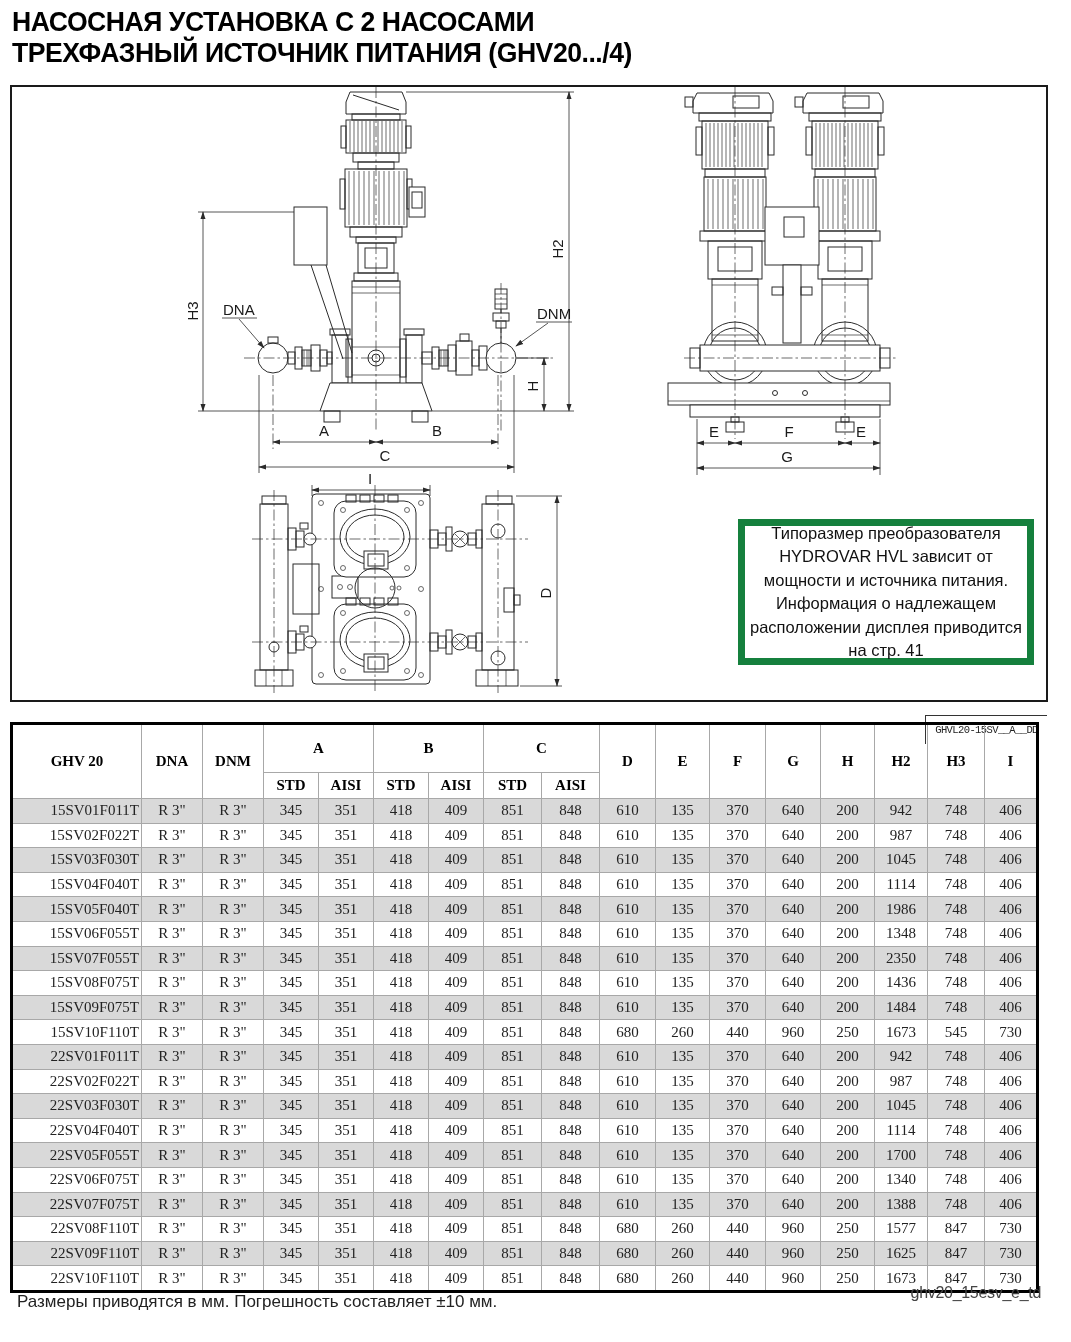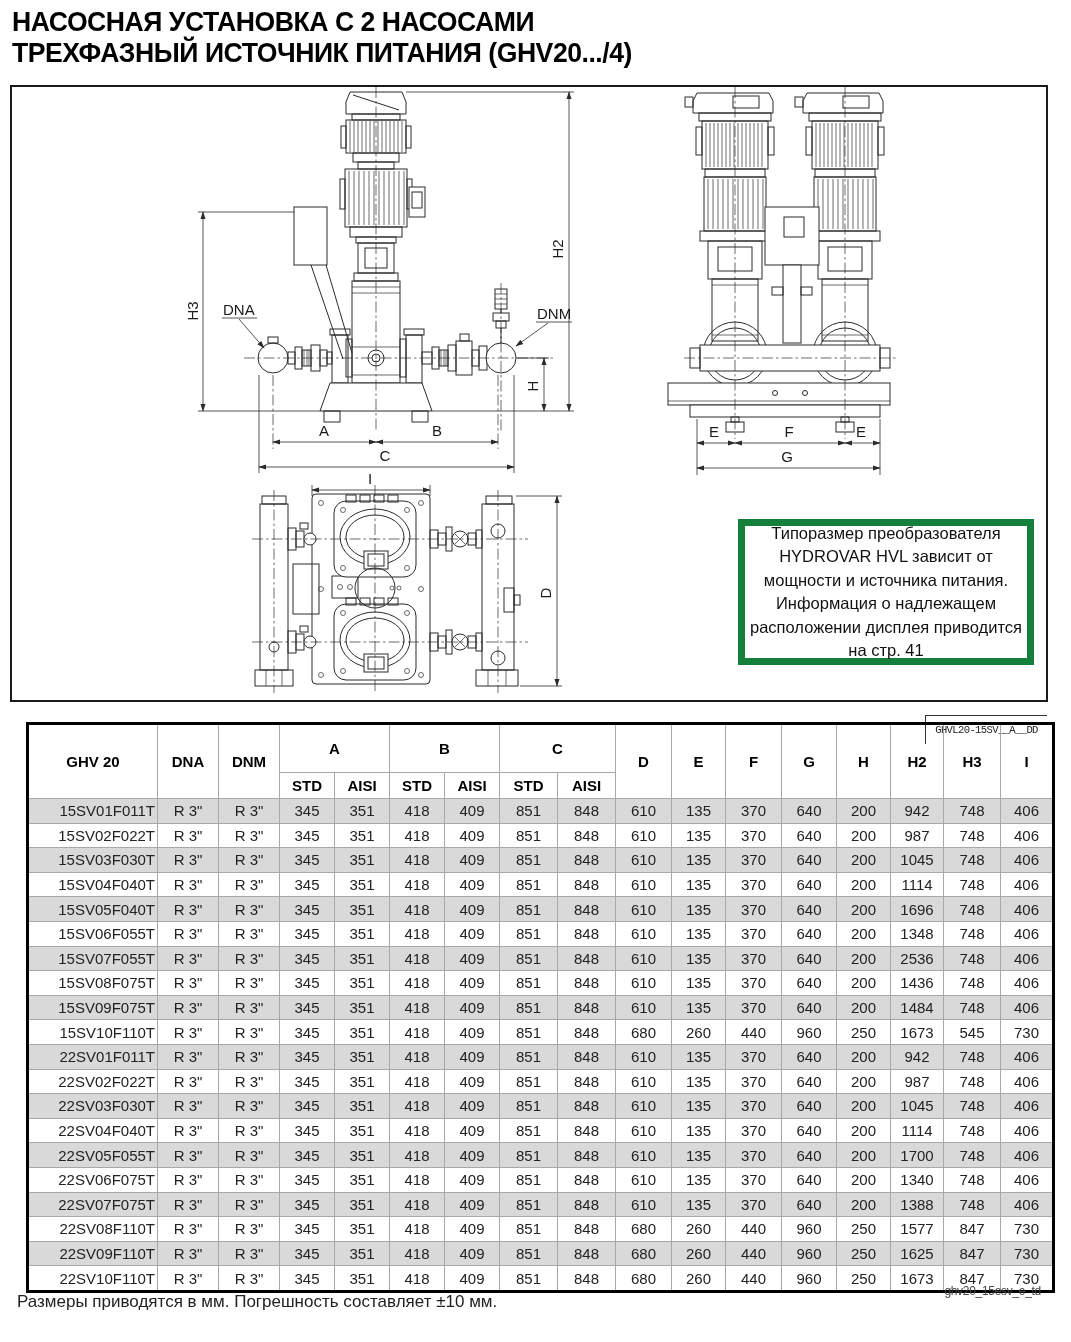--- a/index.html
+++ b/index.html
@@ -3,31 +3,31 @@
 <meta charset="utf-8">
 <style>
   html,body{margin:0;padding:0;background:#fff;}
   body{width:1071px;height:1342px;position:relative;font-family:"Liberation Sans",sans-serif;color:#111;overflow:hidden;}
   .page-title{position:absolute;left:12px;top:6px;font-weight:bold;font-size:28px;line-height:31px;letter-spacing:-0.5px;transform:scaleX(.95);transform-origin:left top;white-space:nowrap;color:#000;}
   .drawing-area{position:absolute;left:10px;top:85px;width:1038px;height:617px;border:2px solid #1a1a1a;box-sizing:border-box;}
   .drawing-area svg{position:absolute;left:0;top:0;}
   .note-box{position:absolute;left:726px;top:432px;width:296px;height:146px;border:7px solid #15803d;box-sizing:border-box;display:flex;align-items:center;justify-content:flex-start;text-align:center;font-size:16.5px;line-height:23.5px;padding:4px 0;color:#111;}
   .title-block{position:absolute;left:913px;top:585px;width:121px;height:28px;border-top:1px solid #333;border-left:1px solid #333;display:flex;align-items:center;justify-content:center;font-family:"Liberation Mono",monospace;font-size:10.5px;letter-spacing:-0.6px;color:#222;margin-top:43px;}
   
-  .dim-table{position:absolute;left:26px;top:722px;border-collapse:collapse;table-layout:fixed;width:1027px;border:3px solid #000;}
+  .dim-table{position:absolute;left:10px;top:722px;border-collapse:collapse;table-layout:fixed;width:1027px;border:3px solid #000;font-family:Liberation Serif, serif;}
   .dim-table th,.dim-table td{border:1px solid #a8a8a8;font-size:15px;text-align:center;padding:0 2px;color:#222;overflow:hidden;white-space:nowrap;}
   .dim-table thead th{font-weight:bold;color:#000;}
   .dim-table thead tr.group th{height:47px;}
   .dim-table thead tr.subs th{height:25px;}
   .dim-table tbody td{height:23.6px;font-weight:normal;}
   .dim-table tbody tr:nth-child(odd) td{background:#d9d9d9;}
   .dim-table td.model{text-align:right;padding-left:9px;}
   .svgtext{font-family:"Liberation Sans",sans-serif;font-size:15px;fill:#1a1a1a;}
   .footer-note{position:absolute;left:17px;top:1293px;font-size:17px;line-height:18.5px;color:#222;}
-  .doc-code{position:absolute;left:14px;top:1284px;width:1027px;text-align:right;font-size:12px;color:#444;letter-spacing:-0.3px;}
+  .doc-code{position:absolute;left:14px;top:1284px;width:1027px;text-align:right;font-size:16px;color:#444;letter-spacing:-0.3px;}
 </style>
 </head>
 <body>
 
 <div class="page-title">
   <div>НАСОСНАЯ УСТАНОВКА С 2 НАСОСАМИ</div>
   <div>ТРЕХФАЗНЫЙ ИСТОЧНИК ПИТАНИЯ (GHV20.../4)</div>
 </div>
 
 <div class="drawing-area">
@@ -484,21 +484,21 @@
         <td>351</td>
         <td>418</td>
         <td>409</td>
         <td>851</td>
         <td>848</td>
         <td>610</td>
         <td>135</td>
         <td>370</td>
         <td>640</td>
         <td>200</td>
-        <td>1696</td>
+        <td>1986</td>
         <td>748</td>
         <td>406</td>
       </tr>
       <tr>
         <td class="model">15SV06F055T</td>
         <td>R 3"</td>
         <td>R 3"</td>
         <td>345</td>
         <td>351</td>
         <td>418</td>
@@ -522,21 +522,21 @@
         <td>351</td>
         <td>418</td>
         <td>409</td>
         <td>851</td>
         <td>848</td>
         <td>610</td>
         <td>135</td>
         <td>370</td>
         <td>640</td>
         <td>200</td>
-        <td>2536</td>
+        <td>2350</td>
         <td>748</td>
         <td>406</td>
       </tr>
       <tr>
         <td class="model">15SV08F075T</td>
         <td>R 3"</td>
         <td>R 3"</td>
         <td>345</td>
         <td>351</td>
         <td>418</td>

